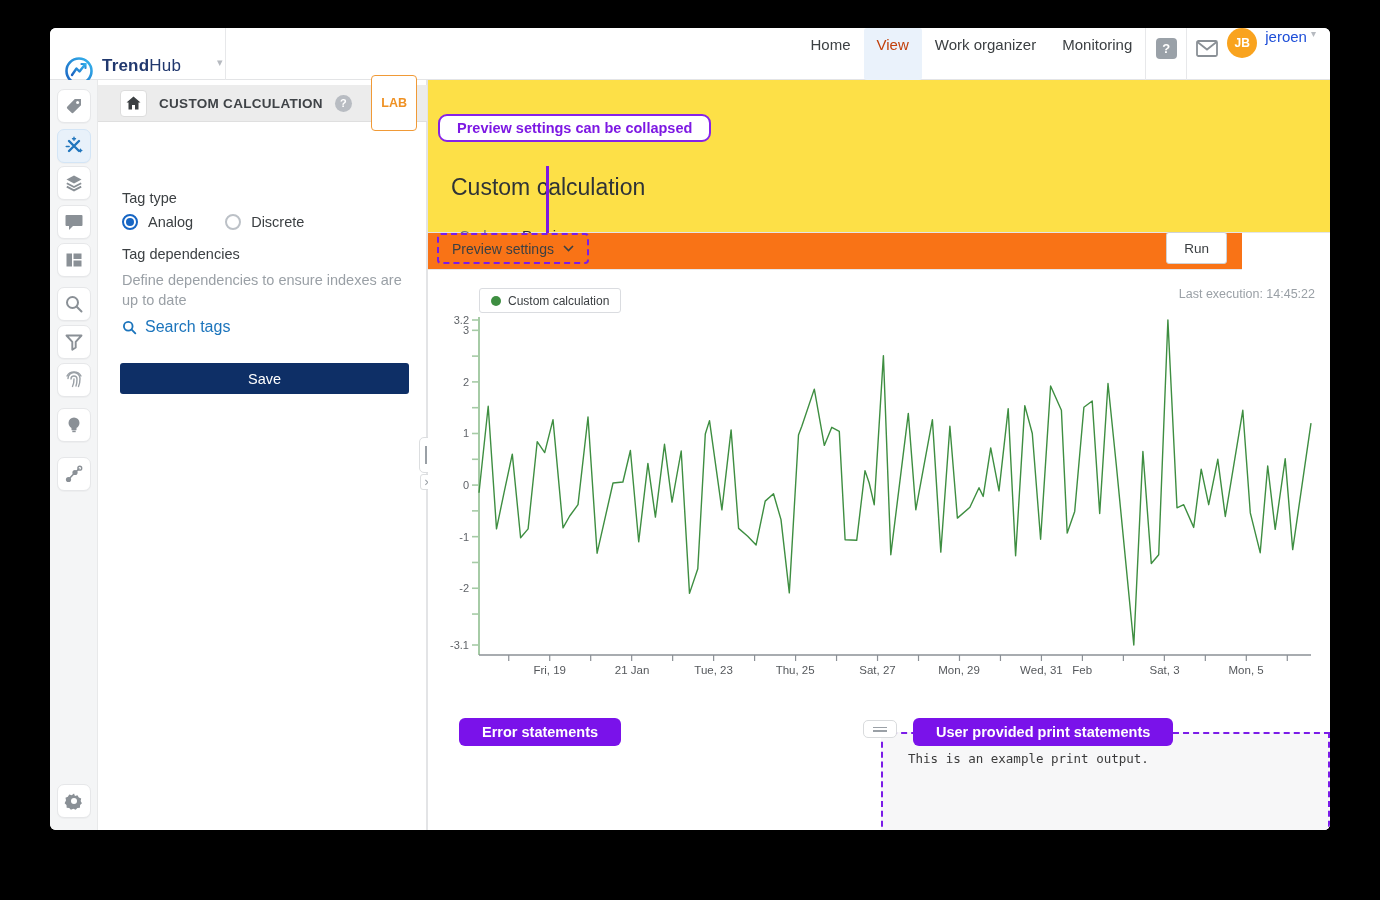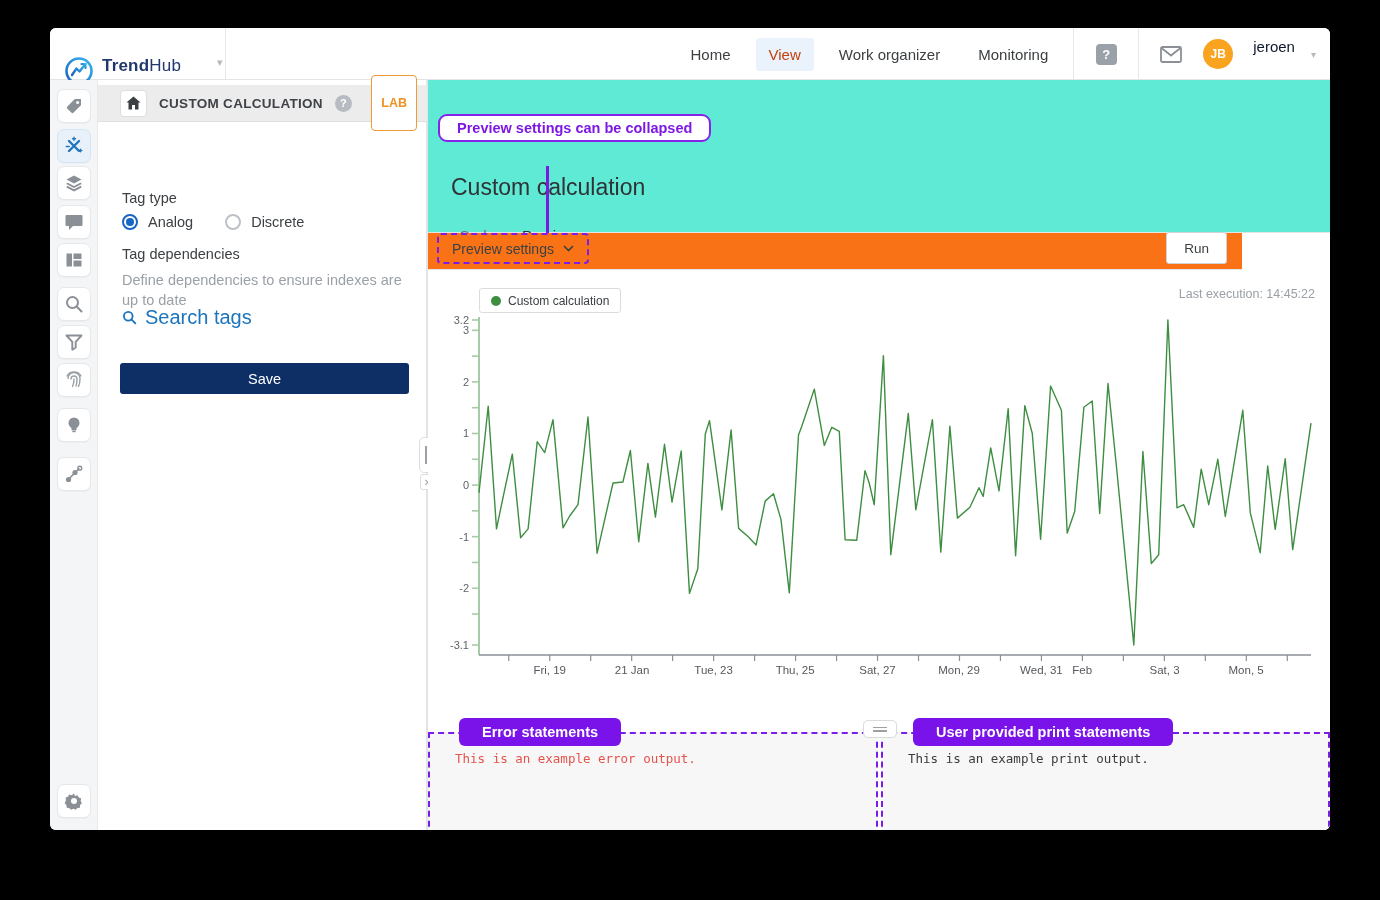--- a/index.html
+++ b/index.html
@@ -7,27 +7,27 @@
   #window { position:absolute; left:50px; top:28px; width:1280px; height:802px; background:#fff; border-radius:6px; overflow:hidden; }
 
   
   #navbar { position:absolute; left:0; top:0; width:1280px; height:52px; background:#fff; border-bottom:1px solid #e3e4e6; }
   .brand-wrap { position:absolute; left:14px; top:0; height:52px; display:flex; align-items:flex-start; gap:8px;margin-top:28px; }
   .brand-text { font-size:17px; color:#21386e; letter-spacing:.2px; }
   .brand-text b { font-weight:700; }
   .brand-caret { color:#b6bac0; font-size:11px; margin-left:28px; }
   .nav-divider { position:absolute; top:0; width:1px; height:52px; background:#e7e8ea; }
   .search-wrap { position:absolute; left:192px; top:0; height:52px; display:flex; align-items:center; gap:10px; color:#1b74bc; font-size:15px; }
-  .nav-right { position:absolute; right:14px; top:0; height:52px; display:flex; align-items:center; gap:12px; }
+  .nav-right { position:absolute; right:14px; top:0; height:52px; display:flex; gap:0; }
   .nav-link { font-size:15px; color:#3c4043; padding:8px 13px; border-radius:3px; cursor:pointer; }
   .nav-link.active { color:#c2410c; background:#eaf2fb; }
   .icon-btn { display:flex; align-items:center; justify-content:center; width:40px; height:40px; }
   .help-chip { width:21px; height:21px; border-radius:4px; background:#9aa1a8; color:#fff; font-weight:bold; font-size:13px; display:flex; align-items:center; justify-content:center; }
   .avatar { width:30px; height:30px; border-radius:50%; background:#f9a31e; color:#fff; font-weight:bold; font-size:12px; display:flex; align-items:center; justify-content:center; }
-  .user-name { font-size:15px; color:#0f172a; margin:0 4px 16px 8px; }
+  .user-name { font-size:15px; color:#1d4ed8; margin:0 4px 16px 8px; }
   .caret { color:#b6bac0; font-size:10px; }
 
   
   #rail { position:absolute; left:0; top:52px; width:48px; height:750px; background:#f4f5f6; border-right:1px solid #e8e9ea; }
   .rail-btn { position:absolute; left:7px; width:34px; height:34px; background:#fff; border:1px solid #e6e7e9; border-radius:7px; display:flex; align-items:center; justify-content:center; cursor:pointer; box-shadow:0 1px 1px rgba(0,0,0,.03); }
   .rail-btn.active { background:#e8f1fa; border-color:#d3e5f6; }
   .rail-btn svg { display:block; }
 
   
   #panel { position:absolute; left:48px; top:52px; width:329px; height:750px; background:#fff; border-right:1px solid #e3e4e6; }
@@ -36,32 +36,32 @@
   #panel-title { font-size:13.5px; font-weight:bold; color:#3f4347; letter-spacing:.3px; }
   .q-circle { width:17px; height:17px; border-radius:50%; background:#b8bcc2; color:#fff; font-size:11px; font-weight:bold; display:flex; align-items:center; justify-content:center; }
   .lab-badge { margin-left:auto; border:1.5px solid #f09a37; color:#ef9123; font-size:12.5px; font-weight:bold; padding:20px 9px; border-radius:4px; background:#fff; }
   .panel-label { position:absolute; left:24px; font-size:14.5px; color:#3c4043; }
   .radio-row { position:absolute; left:24px; top:134px; display:flex; align-items:flex-start; gap:10px; font-size:14.5px; color:#3c4043; }
   .radio-off { width:16px; height:16px; border-radius:50%; border:2px solid #bcc1c7; background:#fff; }
   .radio-on { width:16px; height:16px; border-radius:50%; border:2px solid #1766c4; background:#fff; position:relative; }
   .radio-on::after { content:""; position:absolute; left:2px; top:2px; width:8px; height:8px; border-radius:50%; background:#1766c4; }
   .radio-gap { width:12px; }
   .helper-text { position:absolute; left:24px; top:190px; width:296px; font-size:14.5px; line-height:20px; color:#9aa0a6; }
-  .link-row { position:absolute; left:24px; top:226px; display:flex; align-items:center; gap:8px; color:#1b74bc; font-size:20px; cursor:pointer; }
+  .link-row { position:absolute; left:24px; top:238px; display:flex; align-items:center; gap:8px; color:#1b74bc; font-size:16px; cursor:pointer; }
   .save-btn { position:absolute; left:22px; top:283px; width:289px; height:31px; background:#0e2f66; color:#fff; font-size:14.5px; border:none; border-radius:3px; display:flex; align-items:center; justify-content:center; cursor:pointer; }
 
   
   #splitter-line { position:absolute; left:377px; top:52px; width:1px; height:750px; background:#e3e4e6; }
   #splitter-handle { position:absolute; left:369px; top:409px; width:18px; height:36px; background:#fff; border:1px solid #dcdee0; border-radius:5px; display:flex; align-items:center; justify-content:center; gap:3px; cursor:col-resize; }
   #splitter-handle i { display:block; width:2px; height:18px; background:#9aa0a6; }
   #splitter-close { position:absolute; left:370px; top:446px; width:16px; height:16px; background:#fff; border:1px solid #dcdee0; border-radius:3px; color:#9aa0a6; font-size:10px; display:flex; align-items:center; justify-content:center; cursor:pointer; }
 
   
   #main { position:absolute; left:378px; top:52px; width:902px; height:750px; background:#fff; }
-  #main-header { position:absolute; left:0; top:0; width:902px; height:153px; background:#5eead4; border-bottom:1px solid #e4e5e7; }
+  #main-header { position:absolute; left:0; top:0; width:902px; height:153px; background:#fde047; border-bottom:1px solid #e4e5e7; }
   #annotation-badge { position:absolute; left:10px; top:34px; padding:4px 17px; background:#fff; border:2.5px solid #8623e8; border-radius:9px; color:#7d18e3; font-size:14.5px; font-weight:bold; }
   #page-title { position:absolute; left:23px; top:94px; font-size:23px; color:#2f3337; font-weight:400; }
   .tab { position:absolute; top:147px; font-size:15px; cursor:pointer; }
   #tab-code { left:31px; color:#6e7378; }
   #tab-preview { left:94px; color:#2f3337; }
   #tab-underline { position:absolute; left:86px; top:173px; width:67px; height:3px; background:#1b6db5; }
   #arrow-line { position:absolute; left:118px; top:86px; width:3px; height:117px; background:#7d18e3; }
   #arrow-head { position:absolute; left:111px; top:202px; width:0; height:0; border-left:8.5px solid transparent; border-right:8.5px solid transparent; border-top:12px solid #7d18e3; }
 
   #toolbar { position:absolute; left:0; top:153px; width:814px; height:37px; background:#f97316; border-bottom:1px solid #e6e7e9; }
@@ -324,23 +324,20 @@
           <text x="449.52799999999996" y="358" text-anchor="middle" fill="#55585c" font-size="11.5" font-family="Liberation Sans, sans-serif">Sat, 27</text>
           <text x="531.064" y="358" text-anchor="middle" fill="#55585c" font-size="11.5" font-family="Liberation Sans, sans-serif">Mon, 29</text>
           <text x="613.432" y="358" text-anchor="middle" fill="#55585c" font-size="11.5" font-family="Liberation Sans, sans-serif">Wed, 31</text>
           <text x="654.1999999999999" y="358" text-anchor="middle" fill="#55585c" font-size="11.5" font-family="Liberation Sans, sans-serif">Feb</text>
           <text x="736.568" y="358" text-anchor="middle" fill="#55585c" font-size="11.5" font-family="Liberation Sans, sans-serif">Sat, 3</text>
           <text x="818.104" y="358" text-anchor="middle" fill="#55585c" font-size="11.5" font-family="Liberation Sans, sans-serif">Mon, 5</text>
           <polyline points="51.0,176.8 60.2,90.2 68.5,212.9 76.0,176.8 84.3,138.1 92.6,221.7 100.1,212.9 109.2,125.7 116.7,136.6 125.0,103.6 135.0,211.9 141.7,200.0 150.0,188.7 160.0,101.0 169.1,237.2 185.0,167.0 194.9,166.0 202.4,134.5 210.7,225.8 219.9,147.4 227.4,201.1 236.5,128.3 244.0,186.1 253.2,135.0 261.5,277.4 269.8,252.7 277.3,118.0 281.5,104.6 293.9,193.8 303.1,113.9 310.6,212.4 319.7,220.2 328.1,228.9 337.2,185.1 345.5,177.8 353.0,203.6 361.3,276.9 370.5,119.0 373.8,110.3 386.3,73.1 396.3,129.4 403.8,111.3 411.3,115.4 417.1,223.8 428.7,224.3 437.0,154.6 441.2,167.0 446.2,188.7 455.4,39.6 462.8,238.7 480.3,97.4 487.8,193.8 504.4,103.6 512.8,236.1 521.9,110.3 529.4,202.1 541.9,191.3 551.0,171.7 555.2,180.4 562.7,131.9 571.0,174.8 580.2,92.7 587.6,239.8 596.8,89.6 604.3,117.5 612.6,223.2 622.6,70.0 633.4,94.3 639.2,217.1 646.7,195.4 655.9,91.2 664.2,85.0 671.7,197.5 680.0,67.5 688.3,149.0 705.8,329.0 714.9,135.5 723.3,247.5 730.7,238.7 739.9,4.0 749.0,191.8 755.7,188.7 765.7,211.4 773.2,153.1 780.7,188.7 789.8,143.3 797.3,200.5 814.8,94.3 822.3,196.9 832.2,236.7 839.7,150.0 847.2,213.4 857.2,142.8 864.7,233.6 883.0,107.2" fill="none" stroke="#3e8e41" stroke-width="1.4" stroke-linejoin="round"></polyline>
         </svg>
     </div>
 
-    <div class="console-panel" id="console-error">
-      <span class="console-text" id="error-text">This is an example error output.</span>
-    </div>
     <div class="console-panel" id="console-print">
       <span class="console-text" id="print-text">This is an example print output.</span>
     </div>
     <div class="float-badge" id="error-badge">Error statements</div>
     <div class="float-badge" id="print-badge">User provided print statements</div>
     <div id="console-drag">
         <i></i>
         <i></i>
       </div>
   </div>

